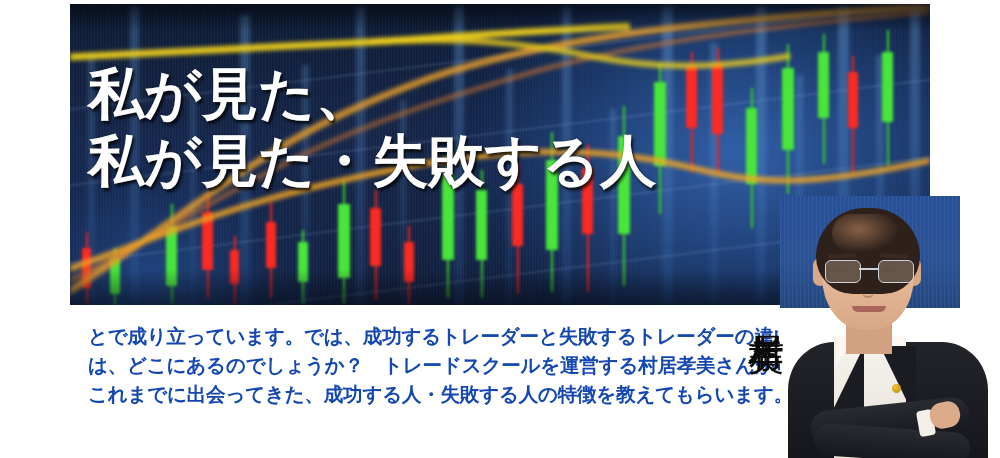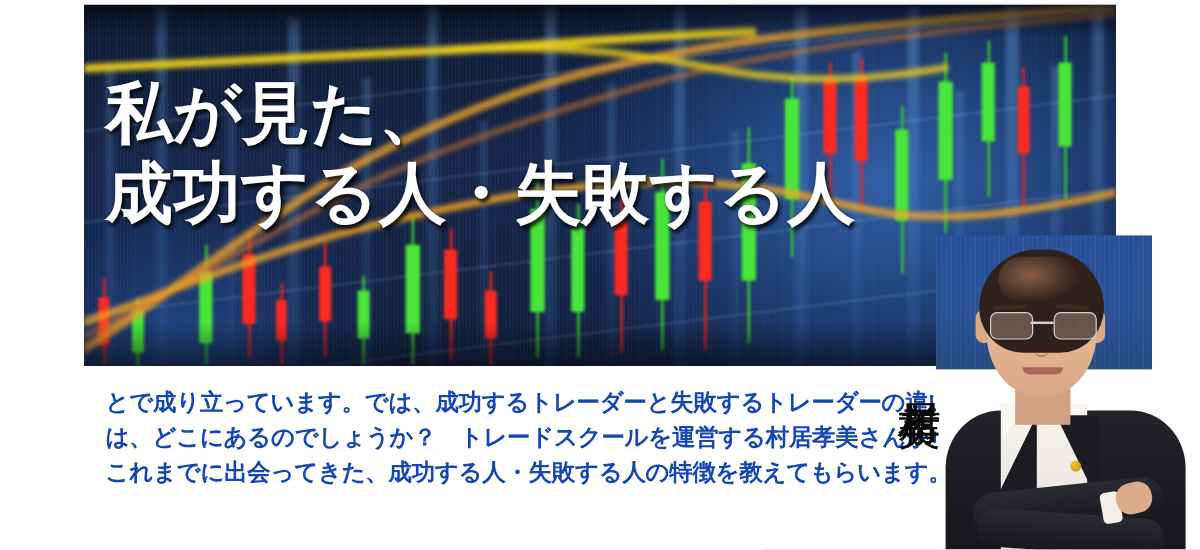--- a/index.html
+++ b/index.html
@@ -488,21 +488,21 @@
                  C 540 146, 590 156, 640 168 C 700 182, 760 180, 880 152" fill="none" stroke="#f5a623" stroke-width="6" opacity="0.85"></path>
         <path d="M -20 54 C 90 48, 200 44, 300 38 C 400 32, 470 26, 560 22" fill="none" stroke="#f2d21a" stroke-width="7" opacity="0.92"></path>
         <path d="M 300 38 C 380 34, 440 36, 520 52 C 580 64, 640 66, 720 52" fill="none" stroke="#f2d21a" stroke-width="6" opacity="0.80"></path>
       </svg>
     </div>
 
     <div class="vignette"></div>
 
     <h1 class="headline">
       <span class="headline-line-1">私が見た、</span>
-      <span class="headline-line-2">成功する人・失敗する人</span>
+      <span class="headline-line-2">私が見た・失敗する人</span>
     </h1>
   </div>
 
   <div class="portrait">
     <div class="portrait-backdrop"></div>
     <div class="portrait-white"></div>
 
     <div class="figure">
       <div class="jacket"></div>
       <div class="shirt"></div>

